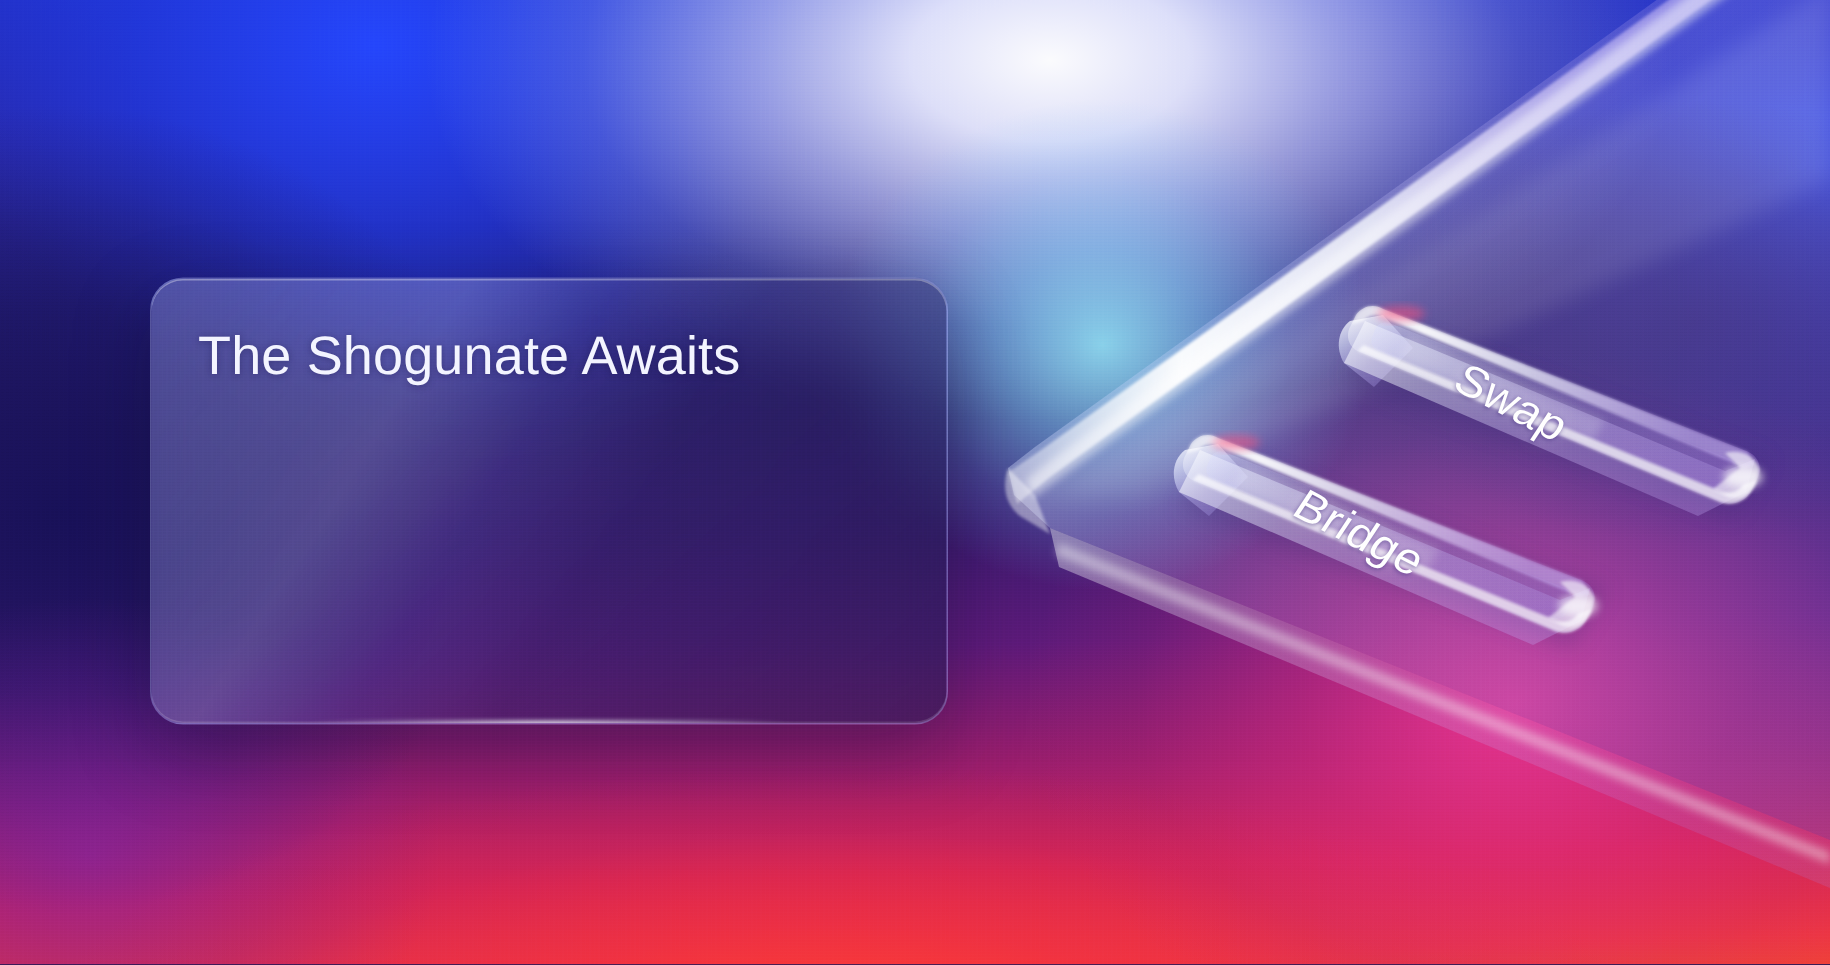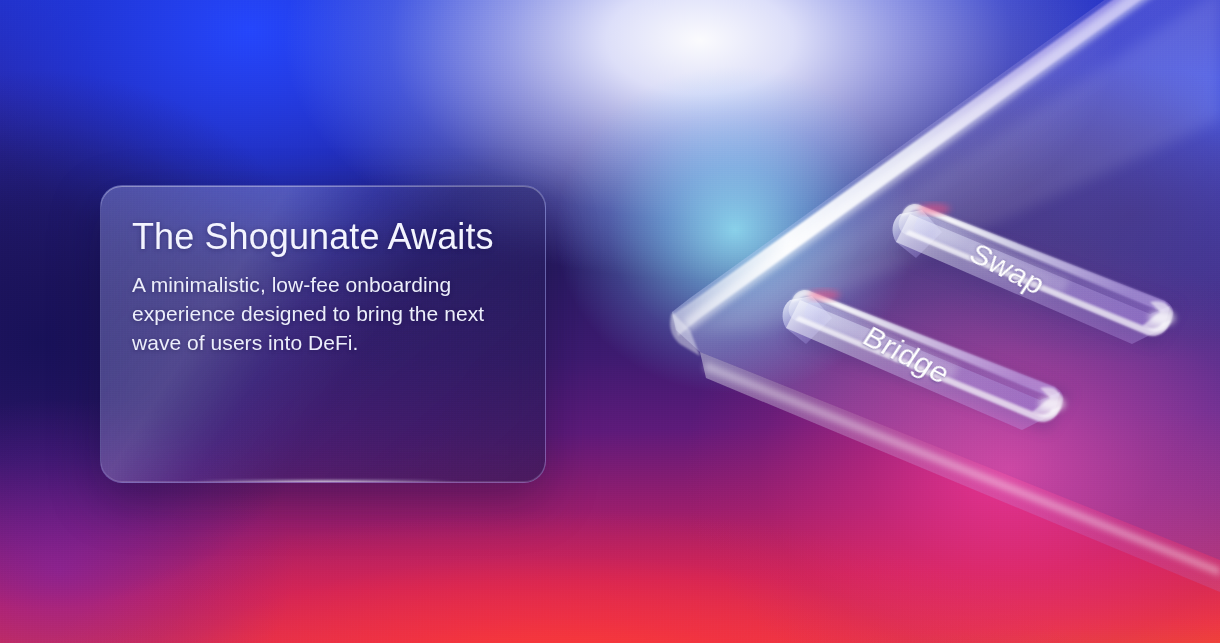--- a/index.html
+++ b/index.html
@@ -129,21 +129,21 @@
     position:absolute;
     left:0; top:0; right:0; bottom:0;
     pointer-events:none;
   }
   #plate-wrap svg { position:absolute; inset:0; }
 
   
   #info-card {
     position:absolute;
     left:100px; top:185px;
-    width:446px; height:298px;
+    width:532px; height:298px;
     border-radius:22px;
     background:
       linear-gradient(138deg,
         rgba(116,126,222,0.34) 0%,
         rgba(86,94,196,0.26) 26%,
         rgba(58,52,142,0.30) 52%,
         rgba(46,38,116,0.40) 76%,
         rgba(40,34,104,0.46) 100%);
     backdrop-filter: blur(14px);
     -webkit-backdrop-filter: blur(14px);
@@ -471,18 +471,17 @@
   <div class="btn-label" id="label-swap">Swap</div>
 
   <div class="btn-label" id="label-bridge">Bridge</div>
 
   <div class="btn-hit" id="hit-swap"></div>
   <div class="btn-hit" id="hit-bridge"></div>
 
   <div id="info-card">
     <div id="card-content">
       <h1 id="card-title">The Shogunate Awaits</h1>
-      <p id="card-body">A minimalistic, low-fee onboarding experience designed to bring the next wave of users into DeFi.</p>
     </div>
   </div>
 
   <div id="grain"></div>
 </div>
 
 </body></html>

